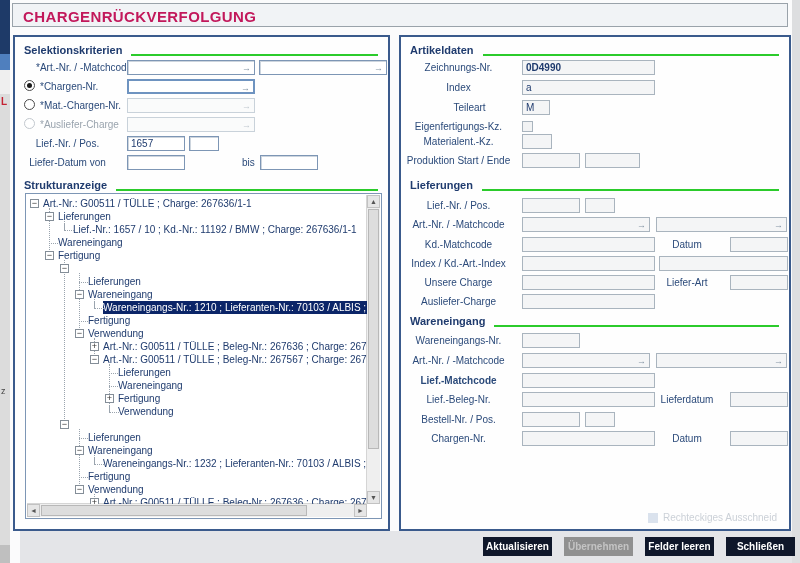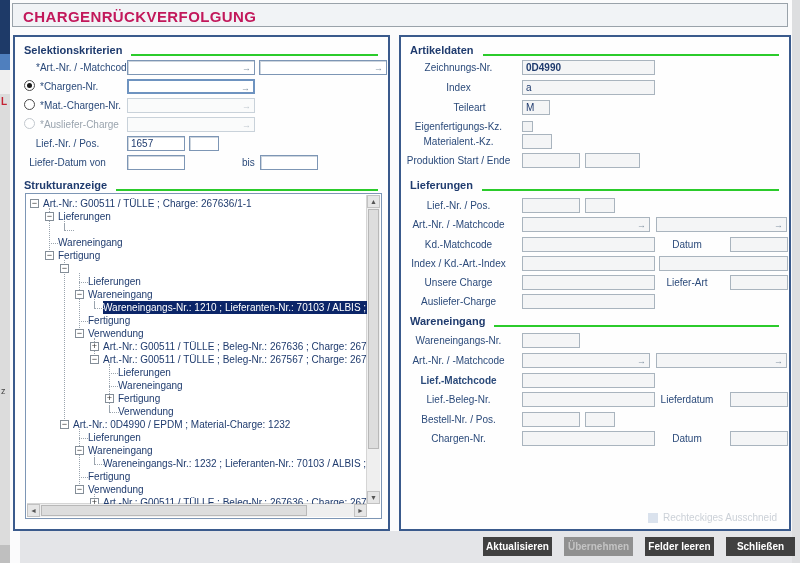--- a/index.html
+++ b/index.html
@@ -69,21 +69,21 @@
   .tline{position:absolute;border-left:1px dotted #9AA4AE;width:0;z-index:1;}
   .tleaf{position:absolute;border-left:1px dotted #9AA4AE;border-bottom:1px dotted #9AA4AE;z-index:1;}
   .tdash{position:absolute;border-top:1px dotted #9AA4AE;z-index:1;}
   
   .vsb{position:absolute;top:1px;right:1px;bottom:14px;width:13px;background:#EFEFEF;border-left:1px solid #D5D5D5;}
   .hsb{position:absolute;left:1px;right:14px;bottom:1px;height:13px;background:#EFEFEF;border-top:1px solid #D5D5D5;}
   .sb-btn{position:absolute;width:13px;height:13px;background:#E6E6E6;border:1px solid #C2C2C2;
     box-sizing:border-box;font-size:7px;line-height:11px;text-align:center;color:#555;}
   .sb-thumb{position:absolute;background:#DDDDDD;border:1px solid #B8B8B8;box-sizing:border-box;}
   
-  .btn{position:absolute;top:537px;height:19px;width:69px;background:#404040;color:#FFFFFF;
+  .btn{position:absolute;top:537px;height:19px;width:69px;background:#0f172a;color:#FFFFFF;
     font-size:10px;font-weight:bold;text-align:center;line-height:19px;cursor:pointer;
     font-family:"Liberation Sans", sans-serif;}
   .btn.dis{background:#909090;color:#C4C4C4;cursor:default;}
   
   .ghost{position:absolute;left:648px;top:512px;display:flex;align-items:center;opacity:.45;}
   .ghost .gi{width:10px;height:10px;background:#AFC2DA;margin-right:5px;}
   .ghost .gt{font-size:10px;color:#8D99A8;white-space:nowrap;}
   .bottomstrip{position:absolute;left:10px;top:531px;width:782px;height:32px;background:#E4E5E8;}
 </style>
 </head>
@@ -165,20 +165,21 @@
           <div class="trow" style="top: 2px;">
             <div class="tg" style="left: 3px;">−</div>
             <span class="txt" style="left: 16px;">Art.-Nr.: G00511 / TÜLLE ; Charge: 267636/1-1</span>
           </div>
           <div class="trow" style="top: 15px;">
             <div class="tg" style="left: 18px;">−</div>
             <span class="txt" style="left: 31px;">Lieferungen</span>
           </div>
           <div class="trow" style="top: 28px;">
             <div class="tleaf" style="left: 37px; top: 0px; width: 9px; height: 7px;"></div>
+            <span class="txt" style="left: 46px;">Lief.-Nr.: 1657 / 10 ; Kd.-Nr.: 11192 / BMW ; Charge: 267636/1-1</span>
           </div>
           <div class="trow" style="top: 41px;">
             <div class="tdash" style="left: 22px; top: 7px; width: 9px;"></div>
             <span class="txt" style="left: 31px;">Wareneingang</span>
           </div>
           <div class="trow" style="top: 54px;">
             <div class="tg" style="left: 18px;">−</div>
             <span class="txt" style="left: 31px;">Fertigung</span>
           </div>
           <div class="trow" style="top: 67px;">
@@ -223,21 +224,20 @@
           <div class="trow" style="top: 197px;">
             <div class="tg" style="left: 78px;">+</div>
             <span class="txt" style="left: 91px;">Fertigung</span>
           </div>
           <div class="trow" style="top: 210px;">
             <div class="tleaf" style="left: 82px; top: 0px; width: 9px; height: 7px;"></div>
             <span class="txt" style="left: 91px;">Verwendung</span>
           </div>
           <div class="trow" style="top: 223px;">
             <div class="tg" style="left: 33px;">−</div>
-            <span class="txt" style="left: 46px;">Art.-Nr.: 0D4990 / EPDM ; Material-Charge: 1232</span>
           </div>
           <div class="trow" style="top: 236px;">
             <div class="tdash" style="left: 52px; top: 7px; width: 9px;"></div>
             <span class="txt" style="left: 61px;">Lieferungen</span>
           </div>
           <div class="trow" style="top: 249px;">
             <div class="tg" style="left: 48px;">−</div>
             <span class="txt" style="left: 61px;">Wareneingang</span>
           </div>
           <div class="trow" style="top: 262px;">

